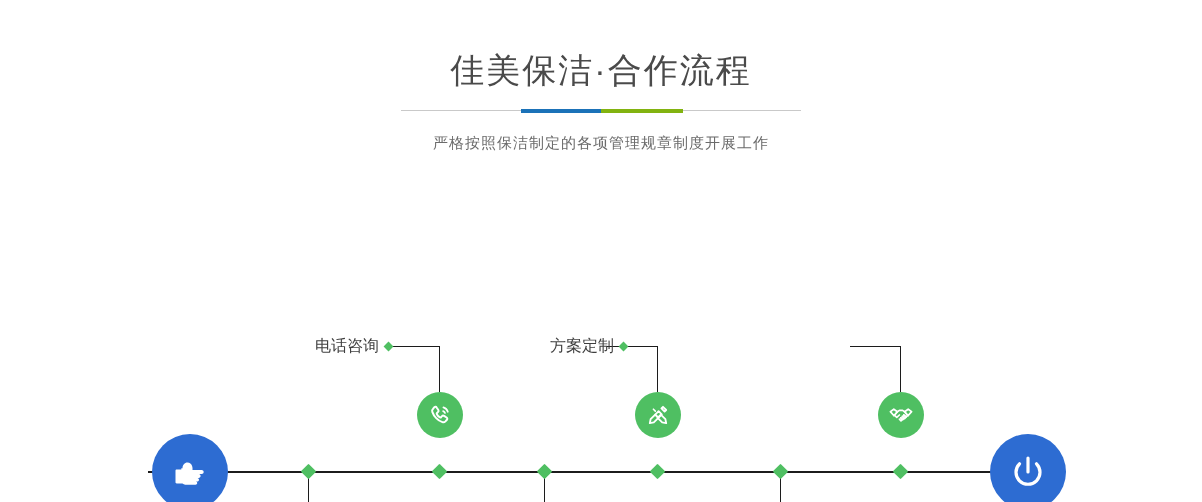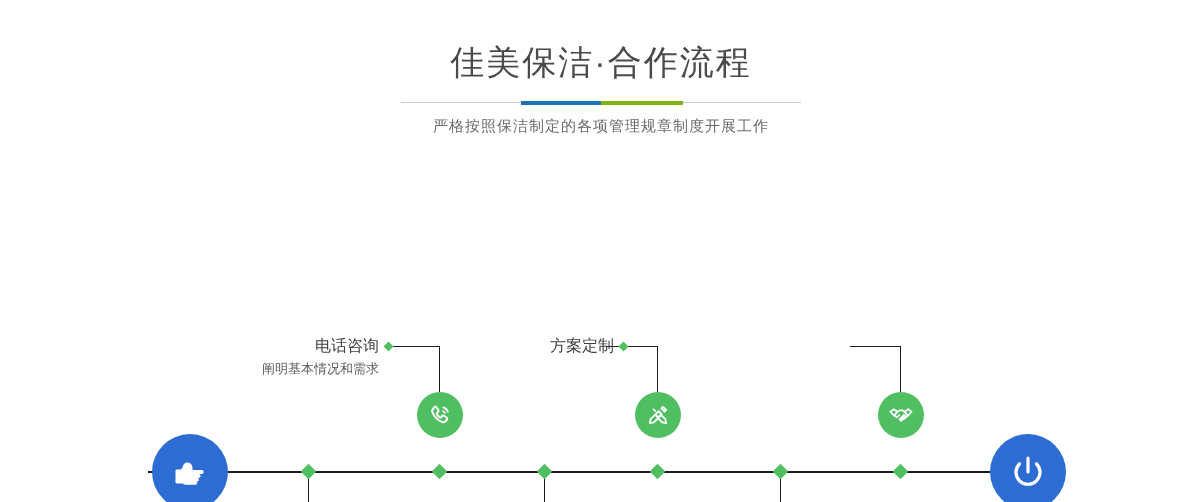--- a/index.html
+++ b/index.html
@@ -15,21 +15,21 @@
   }
 
   
   .header {
     position: absolute;
     left: 0; top: 0;
     width: 1202px;
     text-align: center;
   }
   .page-title {
-    margin: 4px;
+    margin: 12px;
     padding-top: 38px;
     font-size: 34px;
     font-weight: normal;
     letter-spacing: 2px;
     color: #4a4a4a;
     line-height: 1.2;
   }
   .divider {
     position: relative;
     width: 400px;
@@ -48,21 +48,21 @@
     width: 80px; height: 4px;
     background: #1b72b8;
   }
   .divider .seg-green {
     position: absolute;
     left: 200px; top: 0;
     width: 82px; height: 4px;
     background: #82b310;
   }
   .page-subtitle {
-    margin: 0;
+    margin: 9px;
     padding-top: 12px;
     font-size: 15px;
     color: #6b6b6b;
     letter-spacing: 1px;
   }
 
   
   .flow {
     position: absolute;
     left: 0; top: 150px;
@@ -201,21 +201,20 @@
         <path fill="none" stroke="#ffffff" stroke-width="1.7" stroke-linecap="round" d="M17.1 10.1a3 3 0 0 1 1.9 1.9"></path>
       </svg>
     </span>
   </div>
   <div class="diamond" style="left:434px; top:316px;"></div>
   <div class="conn-v" style="left:439px; top:196px; height:46px;"></div>
   <div class="conn-h" style="left:389px; top:196px; width:51px;"></div>
   <div class="label above" style="left:99px; top:186px; width:280px;">
     <span class="bullet"></span>
     <div class="title">电话咨询</div>
-    <div class="desc">阐明基本情况和需求</div>
   </div>
 
   <div class="diamond" style="left:303px; top:316px;"></div>
   <div class="conn-v" style="left:308px; top:326px; height:118px;"></div>
 
   <div class="node" style="left:635px; top:242px;">
     <span>
       <svg width="28" height="28" viewBox="0 0 28 28">
         <g fill="none" stroke="#ffffff" stroke-width="1.8" stroke-linejoin="round">
           <path d="M6.6 18.2l4.6-4.6 3.2 3.2-4.6 4.6-4 .8z"></path>

